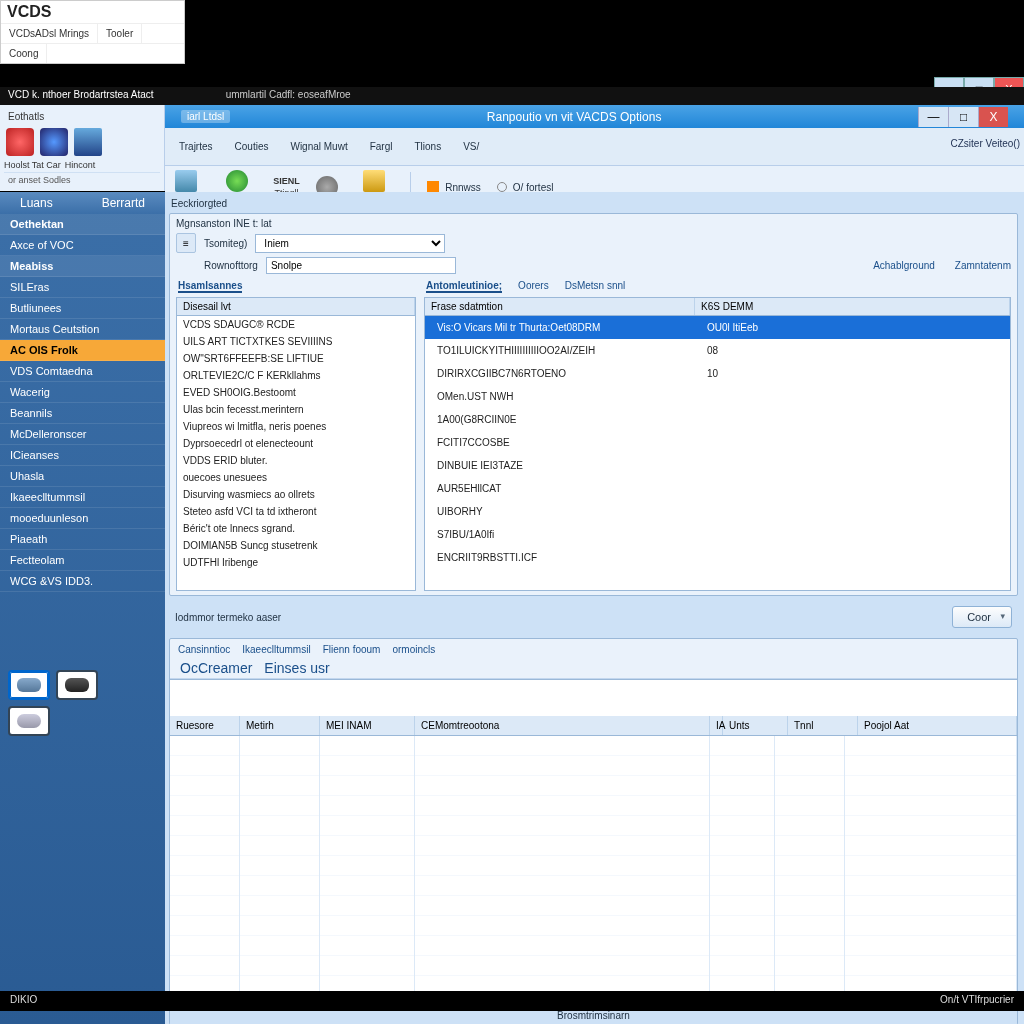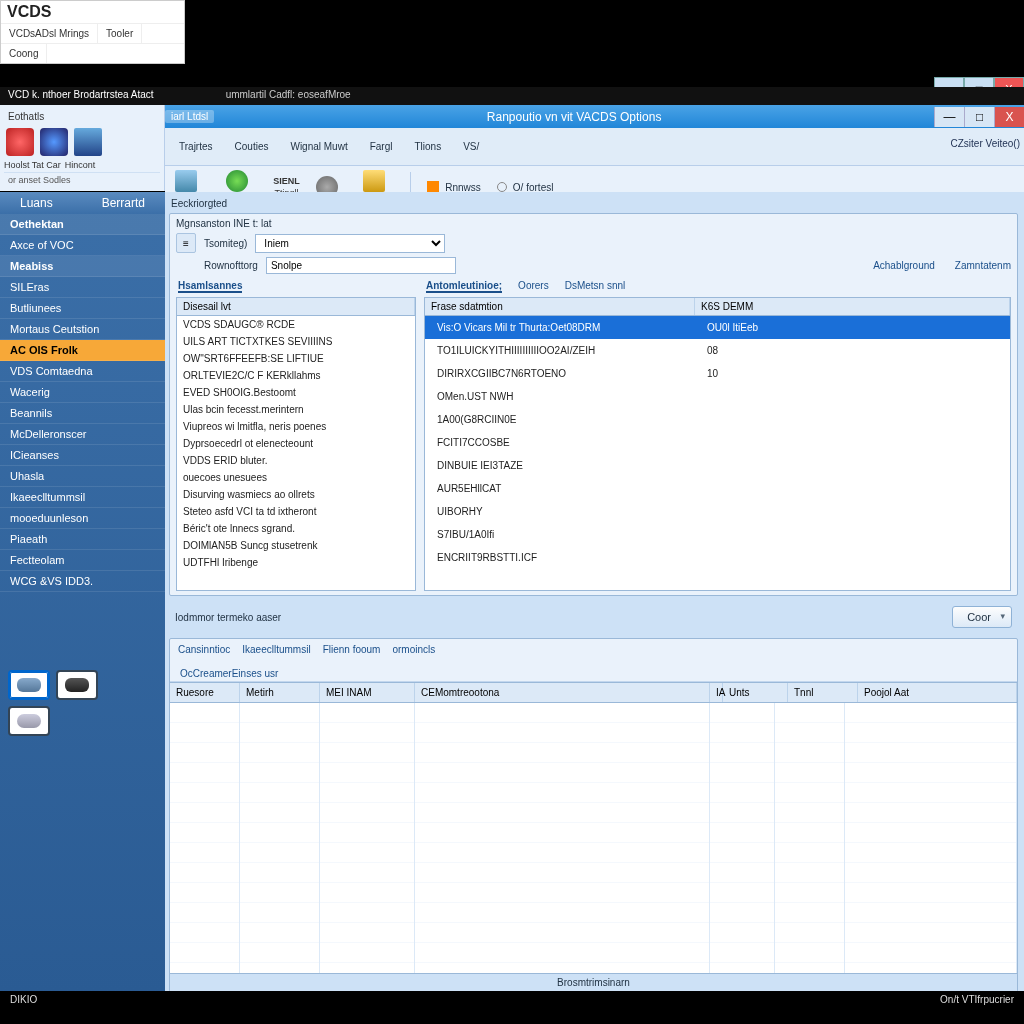--- a/index.html
+++ b/index.html
@@ -7,21 +7,21 @@
 
 .top-black { width: 100%; height: 87px; background: #000; position: relative; }
 .app-menu { position: absolute; top: 0; left: 0; background: #fff; border: 1px solid #ccc; width: 185px; }
 .app-title { font-size: 16px; font-weight: bold; padding: 2px 6px; color: #222; }
 .app-menu-row { display: flex; border-top: 1px solid #eee; }
 .app-menu-item { padding: 4px 8px; font-size: 10px; color: #333; border-right: 1px solid #eee; }
 
 .menubar-strip { background: #111; color: #ccc; font-size: 10px; padding: 2px 8px; display:flex; gap:12px; width: 1024px; position: absolute; top: 87px; height: 18px; }
 .menubar-strip span:first-child { color:#fff; }
 
-.titlebar { background: linear-gradient(#4aa3e6, #2186d8); height: 23px; display: flex; align-items: center; padding: 0 0; color: #fff; font-size: 12px; justify-content: space-between; }
+.titlebar { background: linear-gradient(#4aa3e6, #2186d8); height: 23px; display: flex; align-items: center; padding: 0 16px; color: #fff; font-size: 12px; justify-content: space-between; }
 .titlebar .title-text { flex: 1; text-align: center; font-weight: 500; }
 .win-btn { width: 30px; height: 20px; display: flex; align-items: center; justify-content: center; font-size: 12px; color: #000; background: #d7e6f5; border-left: 1px solid #aac; }
 .win-btn.close { background: #d9534f; color: #fff; }
 .black-right { position:absolute; top:77px; right:0; width:90px; height:23px; display:flex; }
 .br-btn { flex:1; background:#c9dff3; border:1px solid #7aa; display:flex;align-items:center;justify-content:center; font-size:11px; }
 .br-btn.cl { background:#e55; color:#fff; }
 .ribbon-row1 { display:flex; gap:6px; padding:4px 2px; }
 .ribbon-icon { width:28px; height:28px; border-radius:4px; display:inline-block; }
 .ic-red { background: radial-gradient(#f66,#b22); }
 .ic-blue { background: radial-gradient(#59f,#226); }
@@ -76,24 +76,24 @@
 .row.selected { background:#1a6fd8; color:#fff; }
 
 .action-bar { display:flex; justify-content:space-between; align-items:center; padding:4px 6px; margin-top:6px;}
 .action-bar .hint { font-size:10px; color:#234;}
 .action-bar .btn { background:linear-gradient(#fdfdfd,#dce9f7); border:1px solid #8fb2d6; border-radius:3px; padding:4px 20px 4px 14px; font-size:11px; color:#234; position:relative;}
 .action-bar .btn::after { content:"▾"; position:absolute; right:6px; top:4px; font-size:9px; color:#567;}
 
 .bottom-panel { margin-top:6px; background:#eaf2fb; border:1px solid #9ab8d8; border-radius:2px; padding:2px 0 0 0;}
 .bottom-tabs { display:flex; gap:12px; font-size:10px; padding:3px 8px;}
 .bottom-tabs .bt { color:#1a4f8a; }
-.bottom-subtabs { display:flex; font-size:10px; padding:2px 10px; border-bottom:1px solid #c3d7ee;margin-top:8px;}
+.bottom-subtabs { display:flex; gap:12px; font-size:14px; padding:2px 10px; border-bottom:1px solid #c3d7ee;}
 .bottom-subtabs .st { color:#1a4f8a;}
 .grid { background:#fff; border-top:1px solid #9ab8d8;}
-.grid-head { display:flex; background:#dce9f7; border-bottom:1px solid #9ab8d8; font-size:10px;}
+.grid-head { display:flex; background:#dce9f7; border-bottom:1px solid #9ab8d8; font-size:10px;margin-top:36px;}
 .grid-head .gc { padding:4px 6px; border-right:1px solid #bcd3eb;}
 .gc.g1{width:70px}.gc.g2{width:80px}.gc.g3{width:95px}.gc.g4{width:295px}.gc.g5{width:65px}.gc.g6{width:70px}.gc.g7{flex:1}
 .grid-body { height:270px; background:repeating-linear-gradient(#fff,#fff 19px,#f4f8fd 19px,#f4f8fd 20px);}
 .grid-body-inner { display:flex; height:100%;}
 .grid-body-inner .gcol { border-right:1px solid #dce9f7; height:100%;}
 
 .statusbar { background:#cde1f6; border-top:1px solid #9ab8d8; font-size:10px; color:#234; text-align:center; padding:3px;}
 .footer-black { position:absolute; bottom:13px; left:0; width:1024px; height:20px; background:#000; color:#ddd; font-size:10px; display:flex; justify-content:space-between; padding:3px 10px;}
 </style>
 </head>

